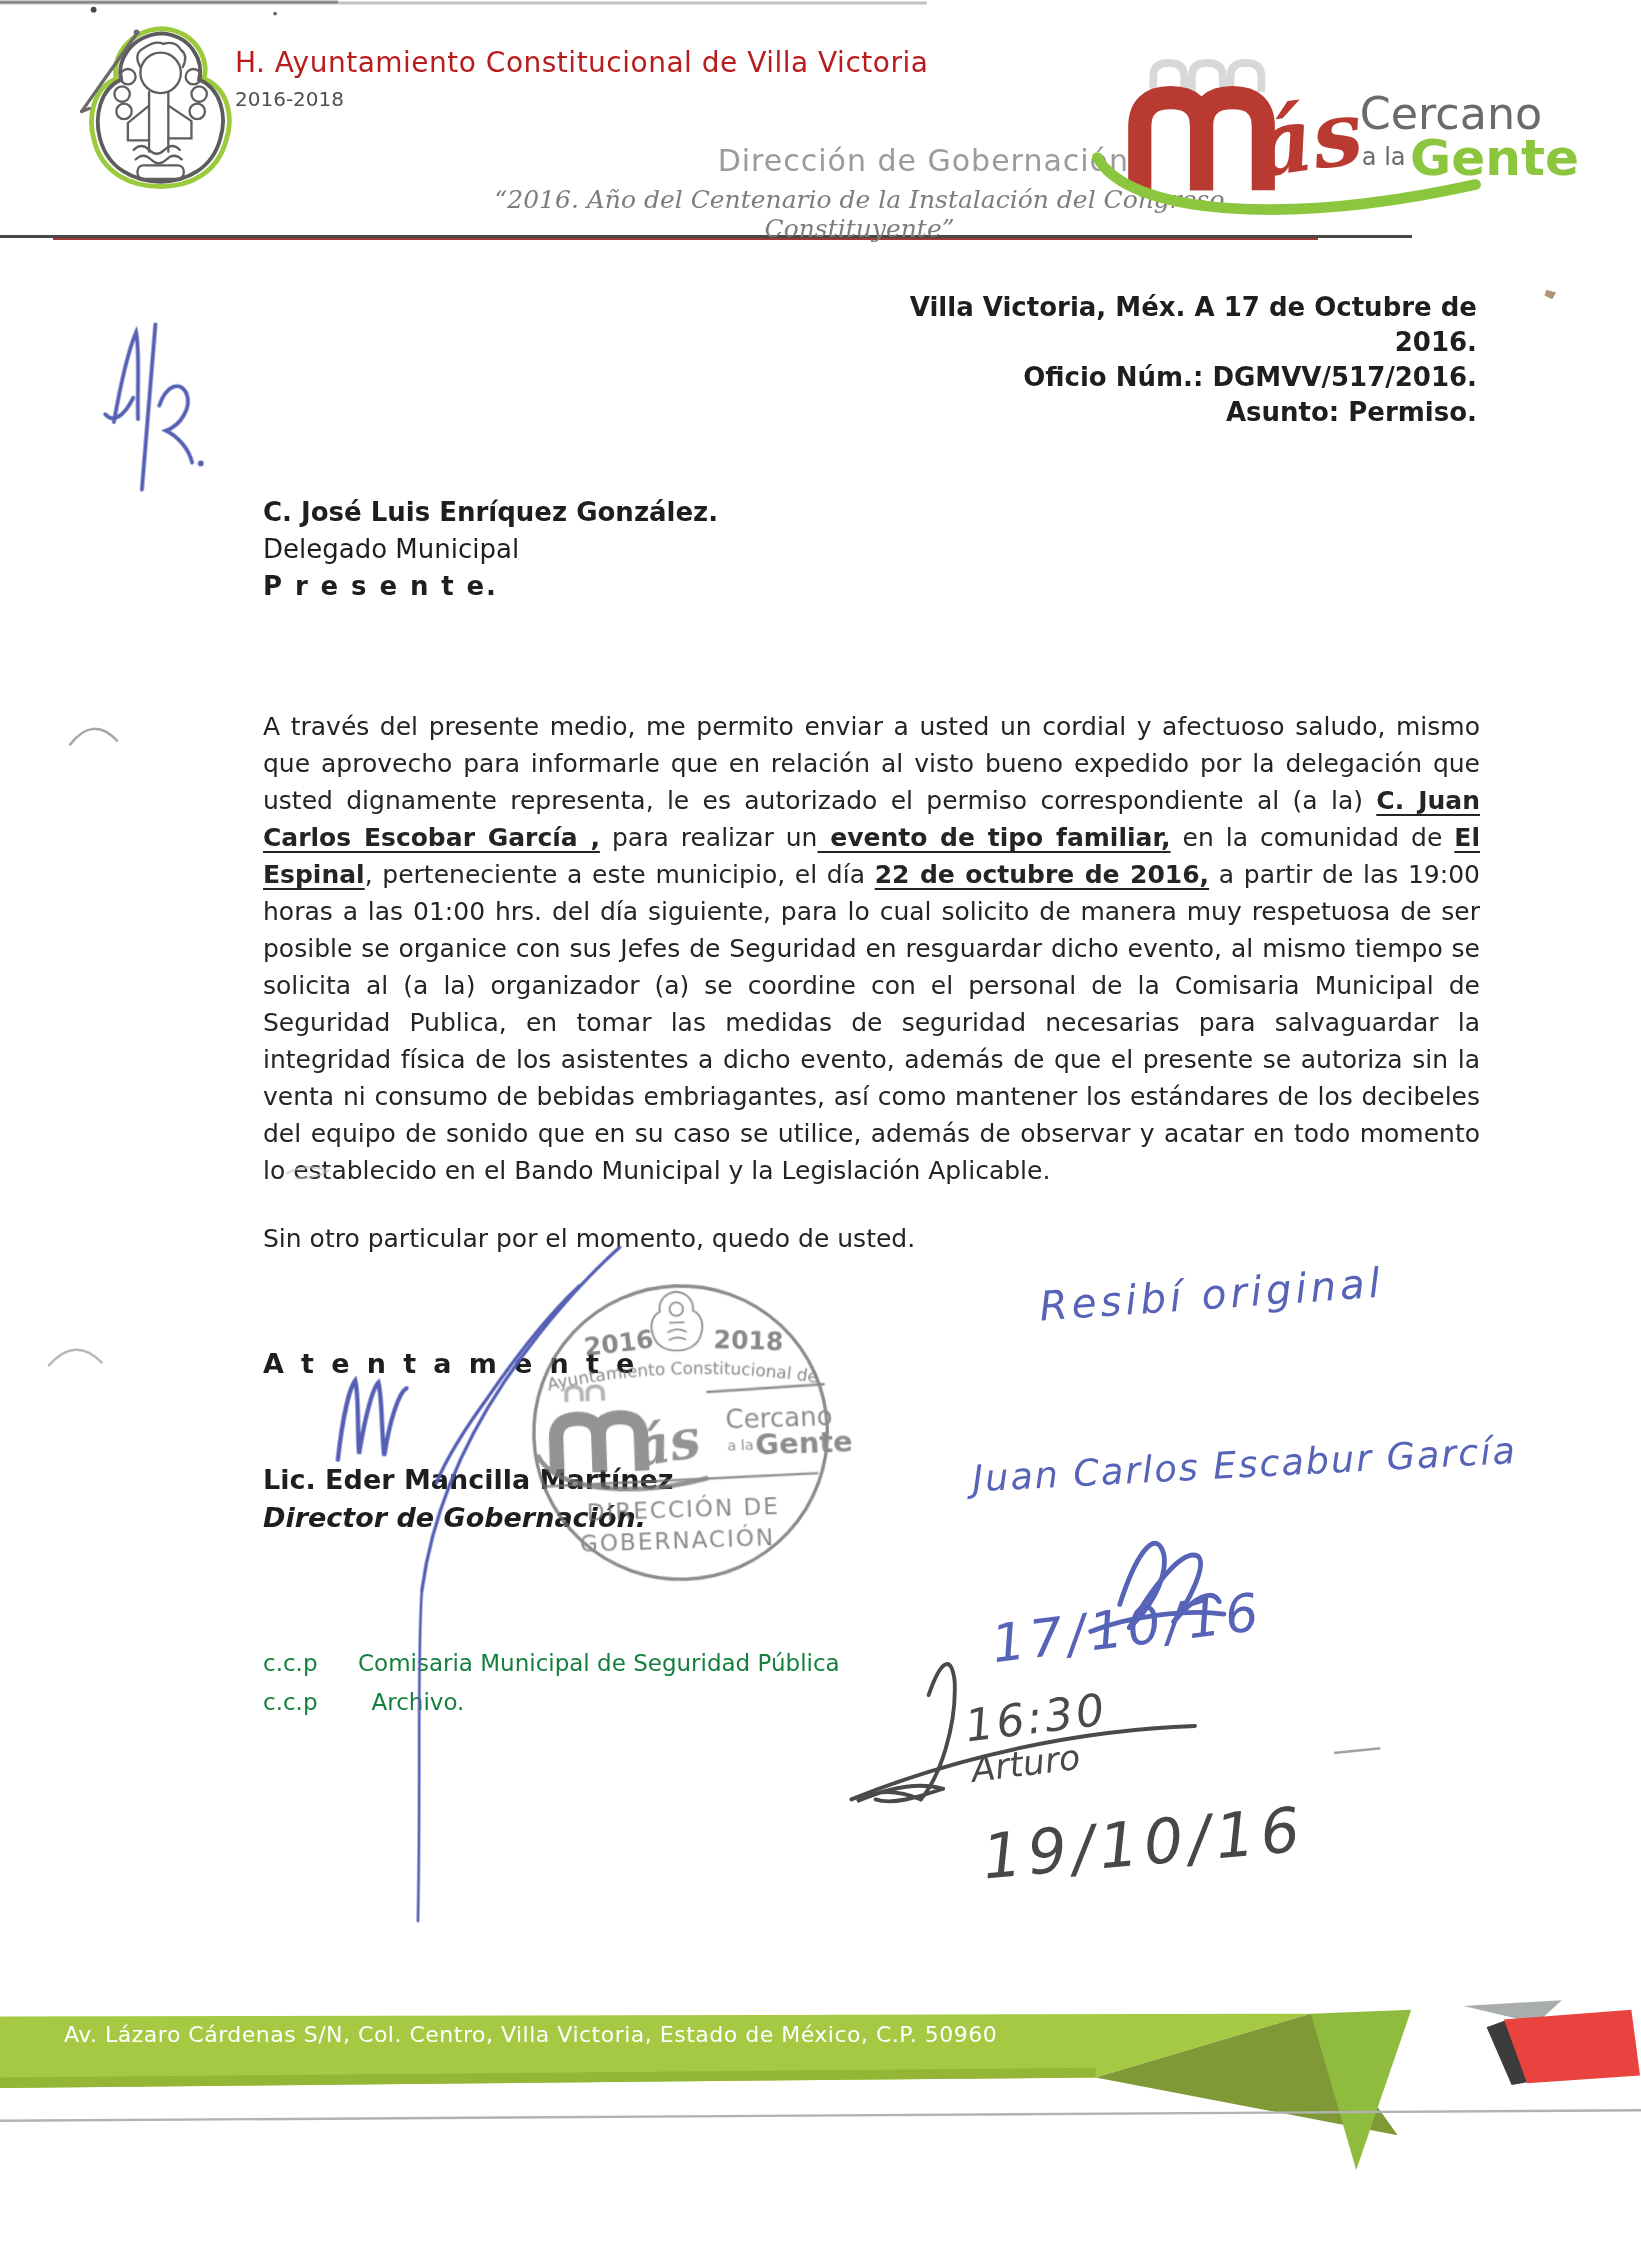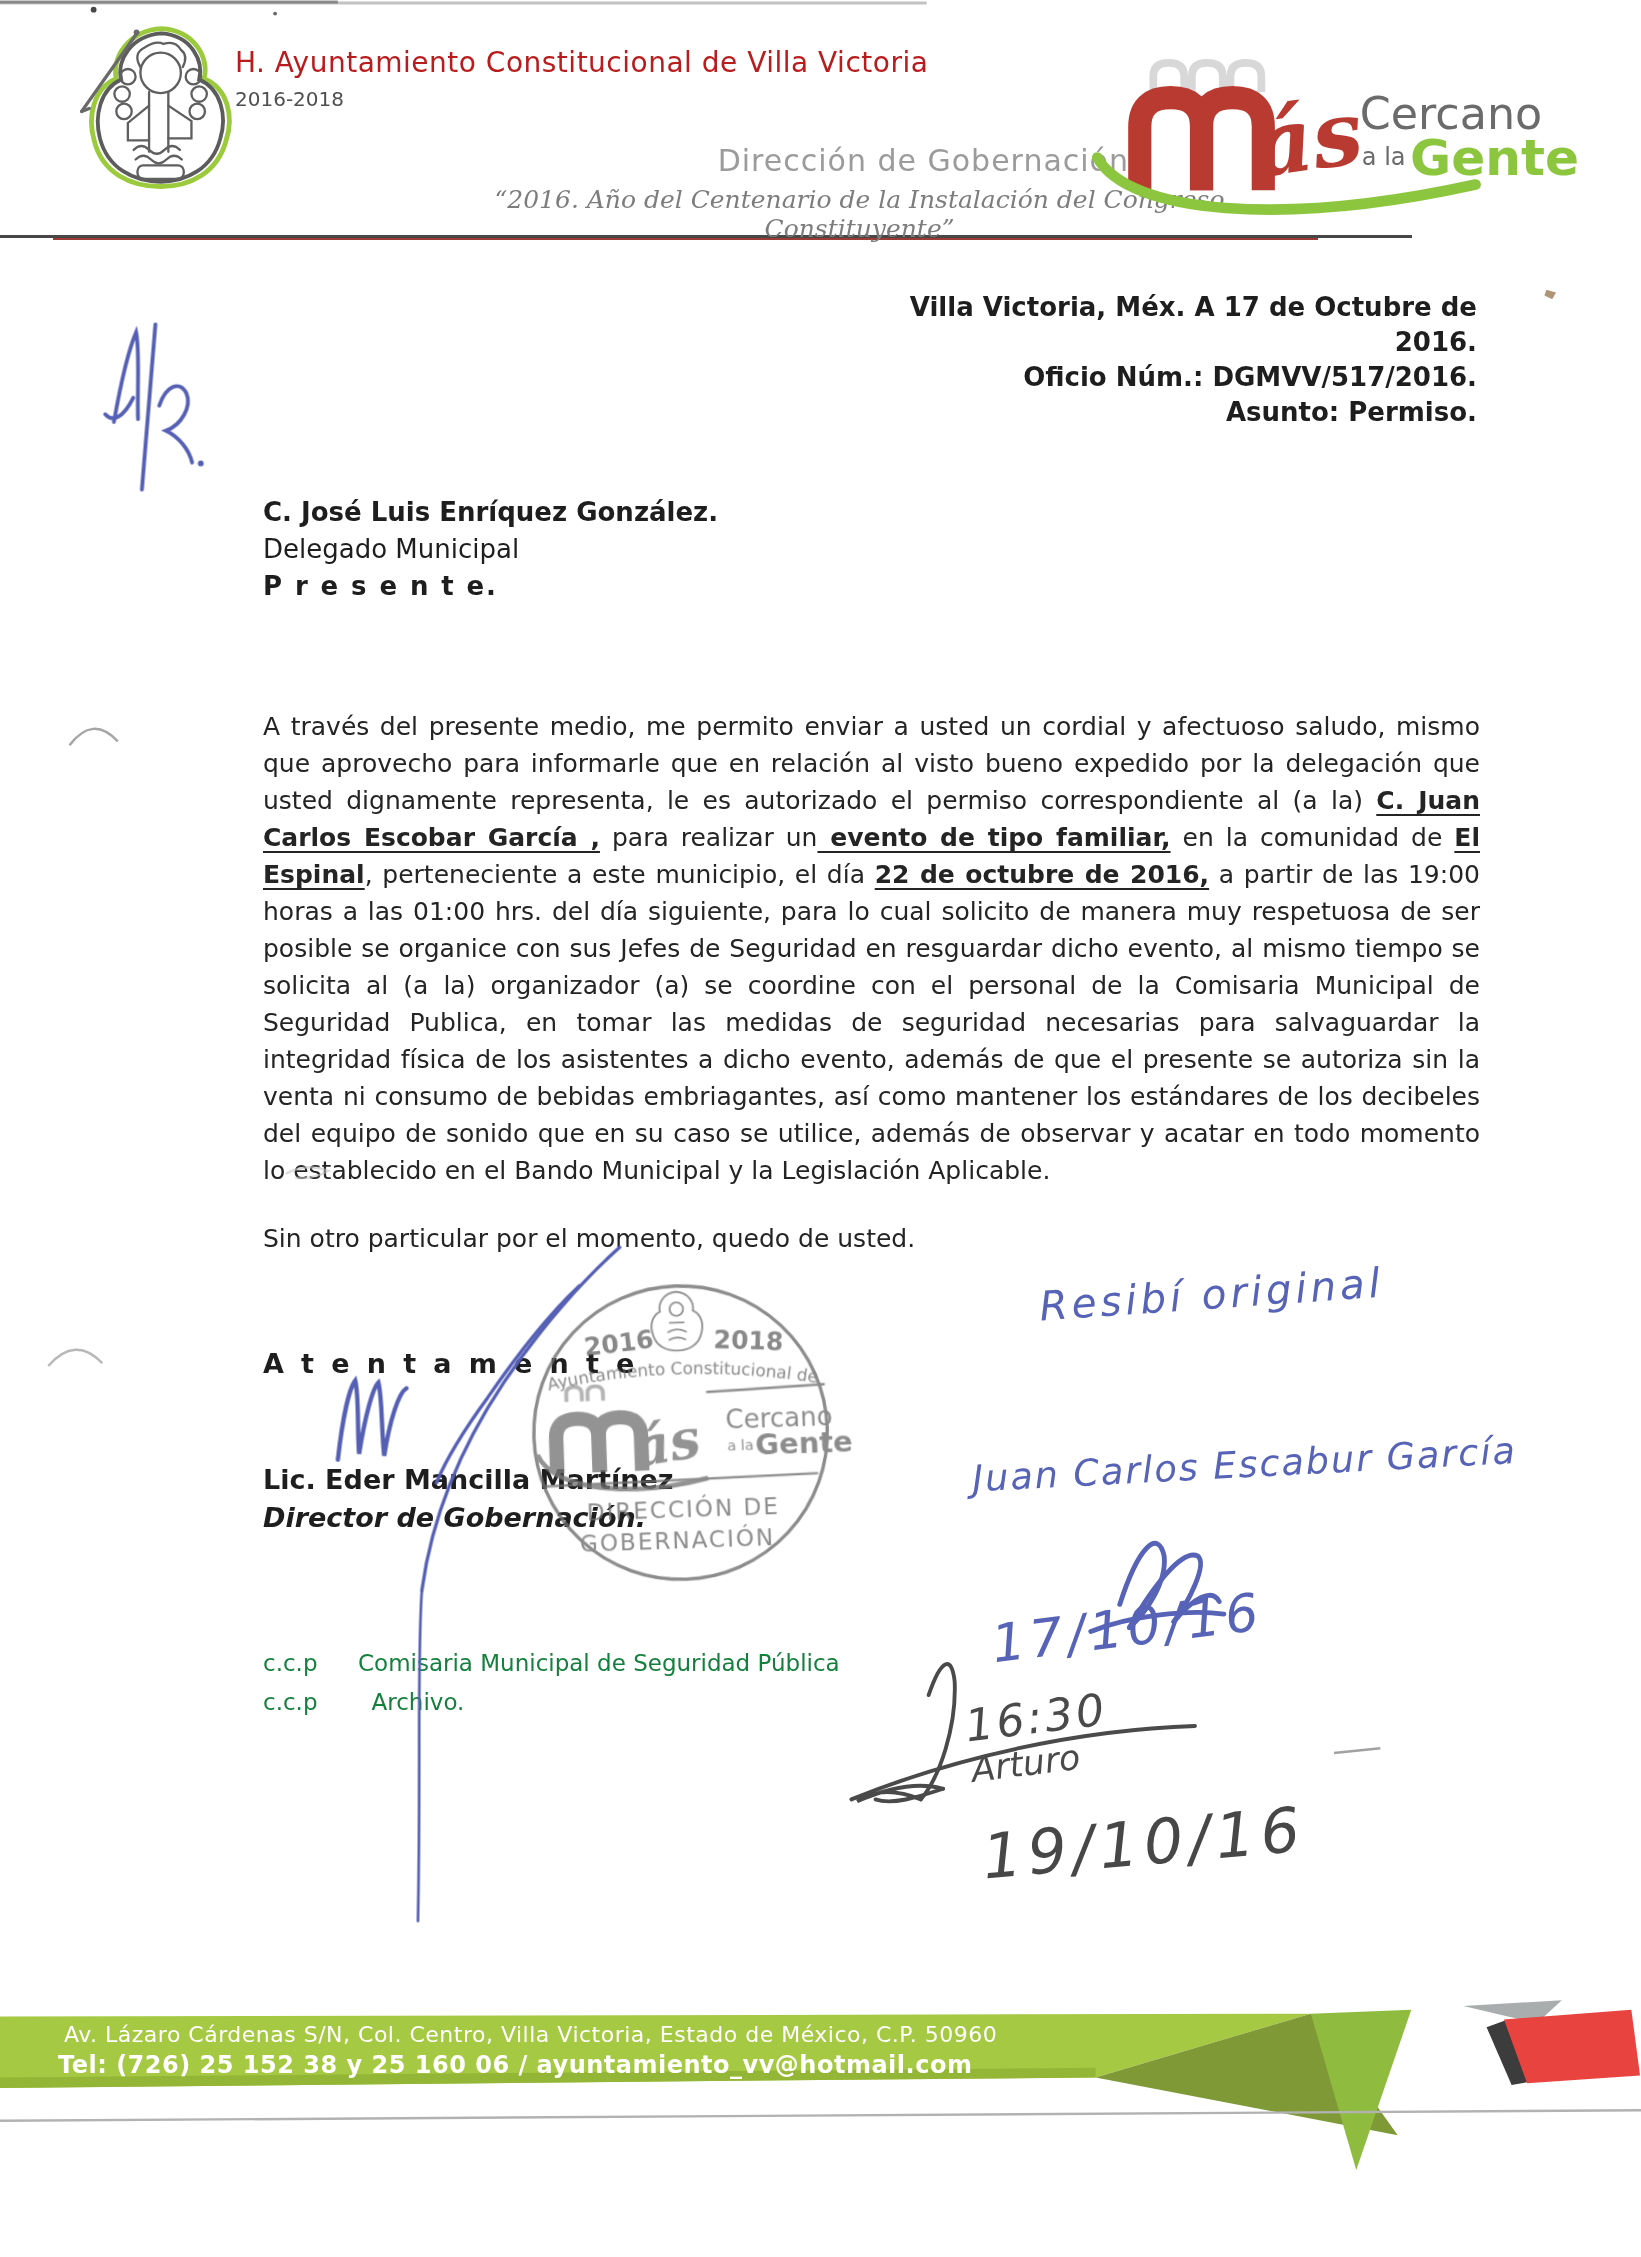--- a/index.html
+++ b/index.html
@@ -126,21 +126,20 @@
       <span class="ccp-label">c.c.p</span>
       <span>Comisaria Municipal de Seguridad Pública</span>
     </div>
     <div class="ccp-row">
       <span class="ccp-label">c.c.p</span>
       <span class="ccp-val2">Archivo.</span>
     </div>
   </div>
 
   <div class="abs footer-text1">Av. Lázaro Cárdenas S/N, Col. Centro, Villa Victoria, Estado de México, C.P. 50960</div>
-  <div class="abs footer-text2">Tel: (726) 25 152 38 y 25 160 06 / ayuntamiento_vv@hotmail.com</div>
 
   <svg class="abs overlay" width="1641" height="2257" viewBox="0 0 1700 2338">
 
     <path d="M0,3 H960" stroke="#9a9a9a" stroke-width="3" opacity=".6"></path>
     <path d="M0,2 H350" stroke="#6b6b6b" stroke-width="3" opacity=".7"></path>
     <circle cx="97" cy="10" r="3" fill="#474747"></circle>
     <circle cx="285" cy="14" r="2" fill="#6a6a6a"></circle>
     <path d="M1602,300 l10,3 -4,7 -8,-4 Z" fill="#9a7b52" opacity=".8"></path>
 
     <path d="M72,772 Q96,740 122,768" fill="none" stroke="#8f8f8f" stroke-width="2.5" opacity=".8"></path>

